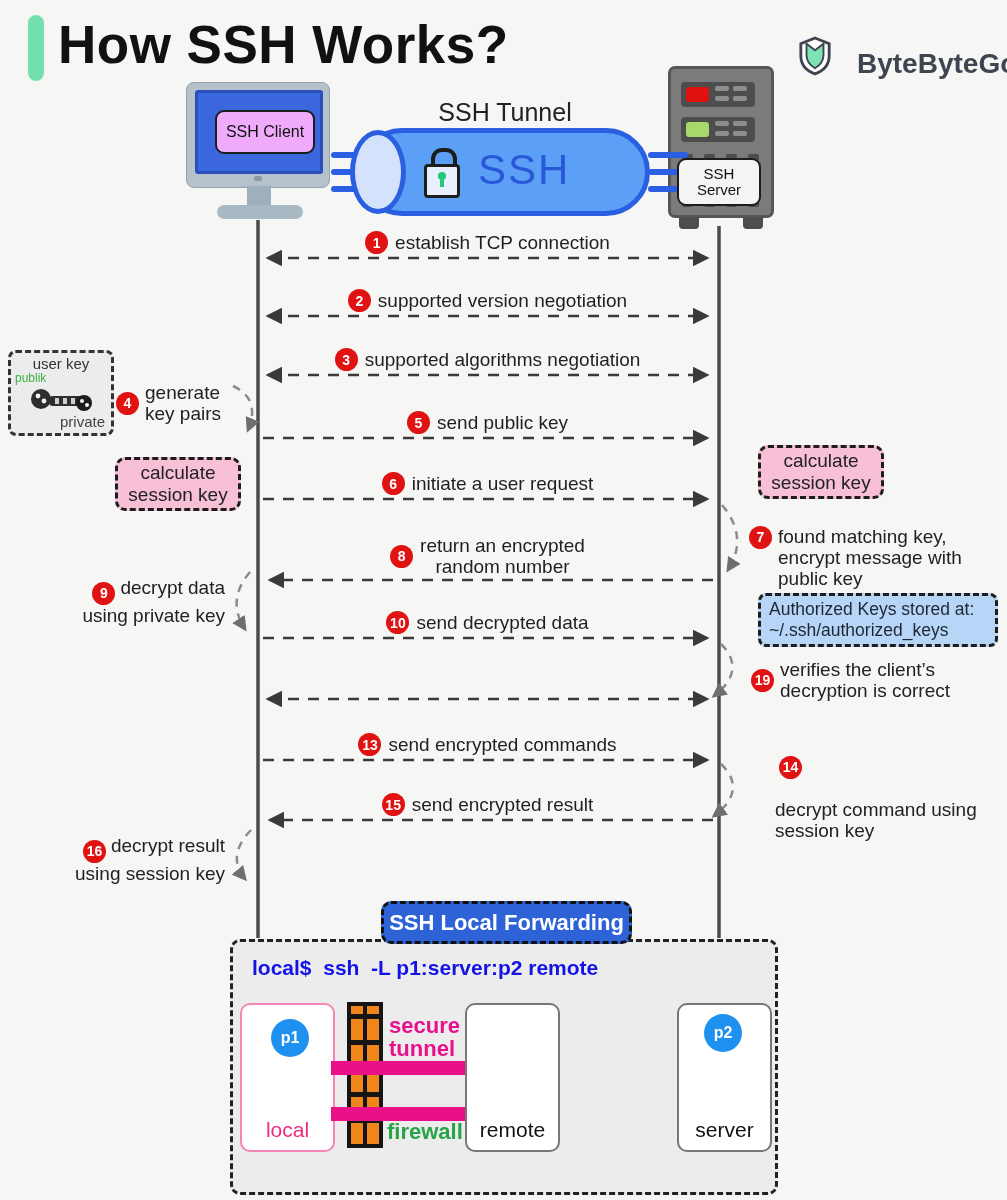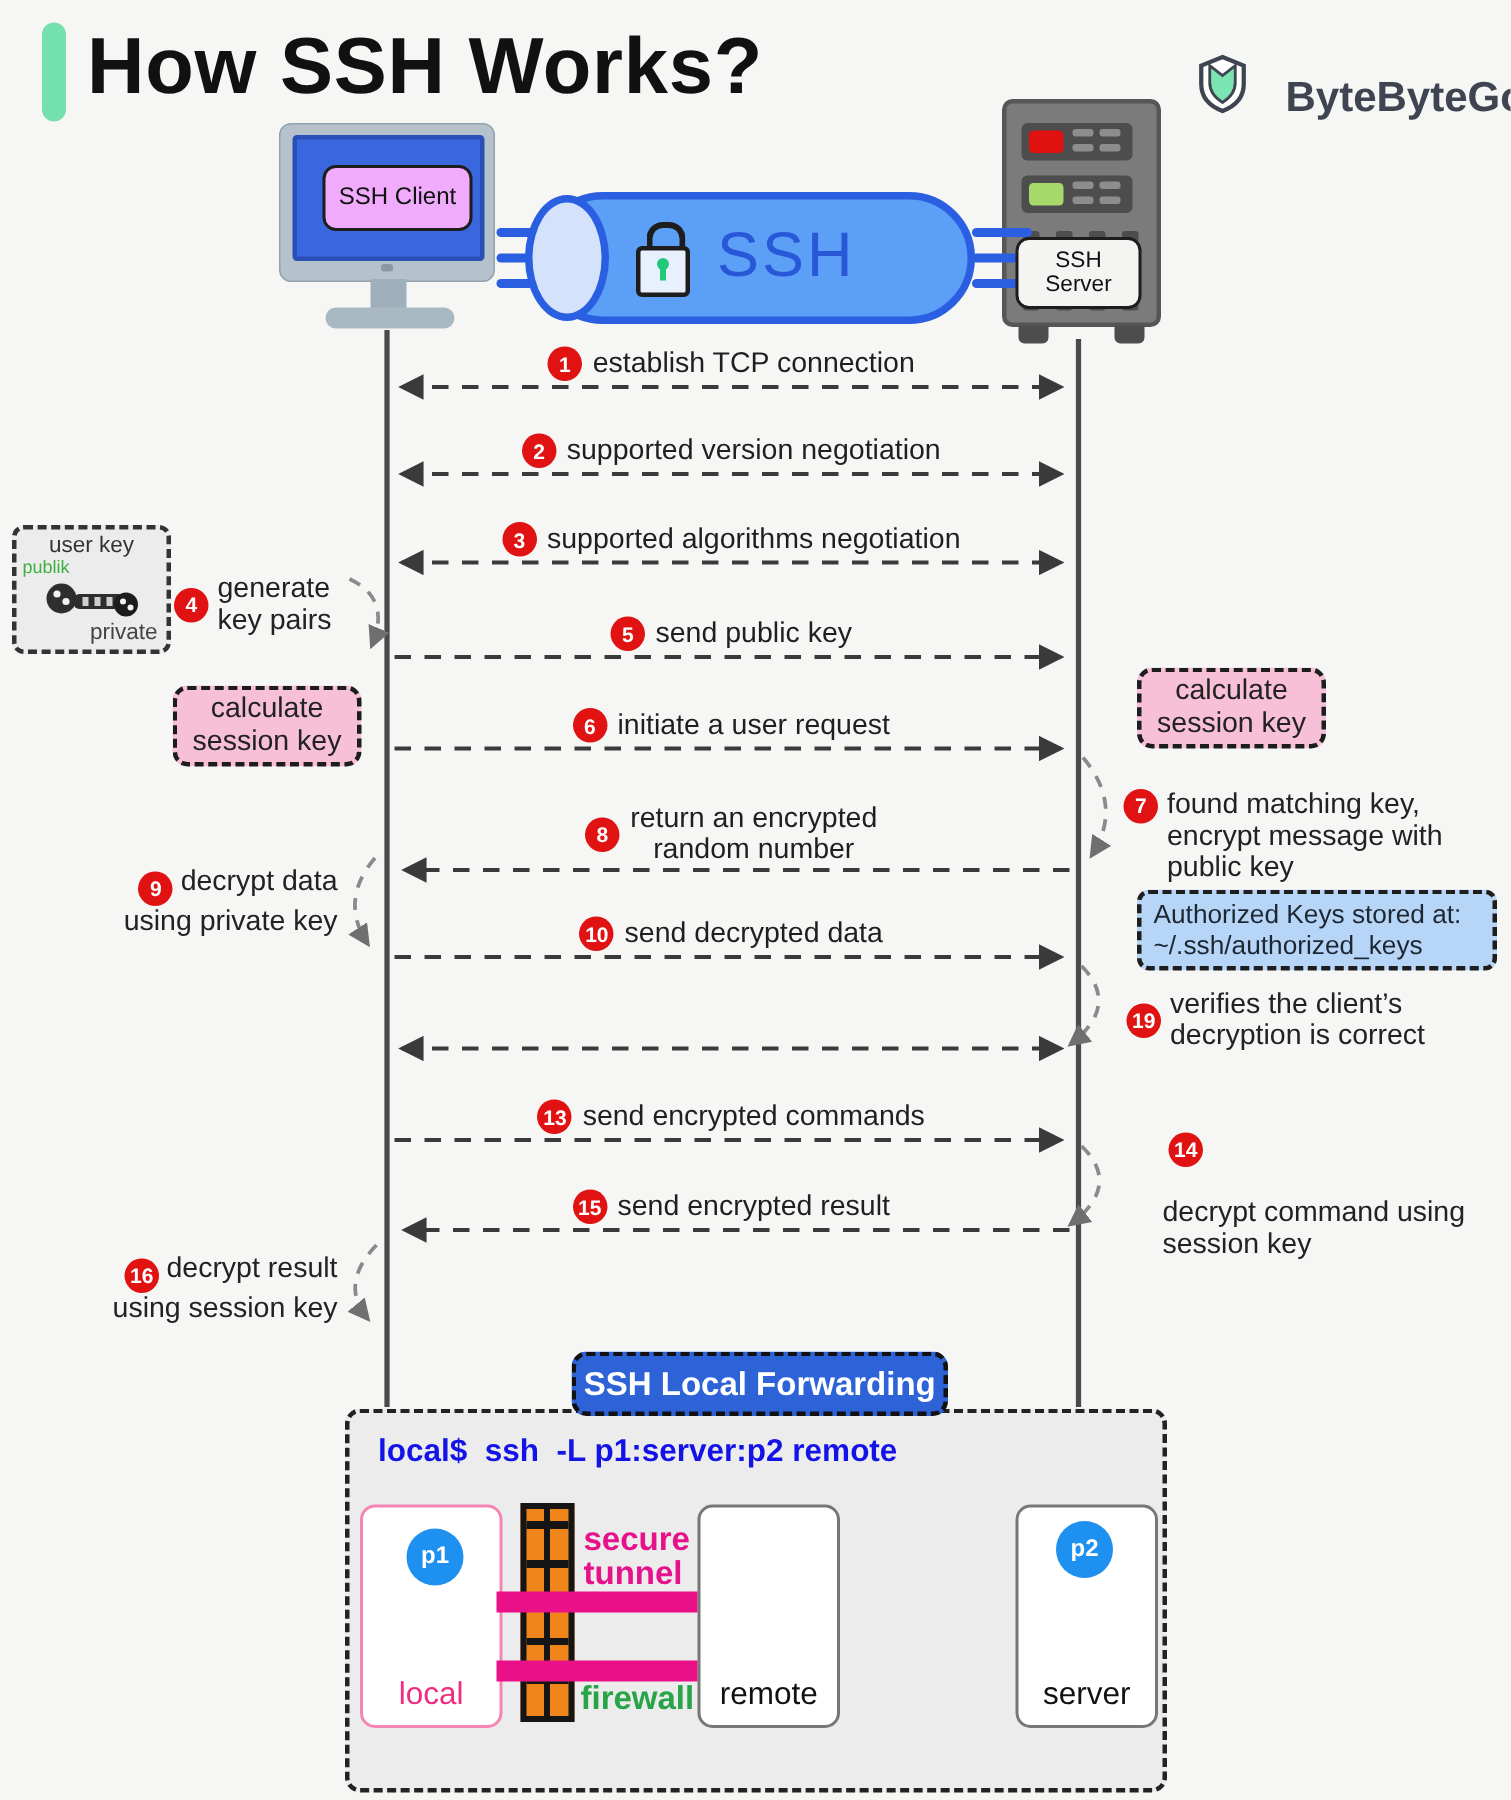--- a/index.html
+++ b/index.html
@@ -114,20 +114,21 @@
     <div class="tower-dot" style="left:55px;top:130px;"></div>
       <div class="tower-dot" style="left:77px;top:130px;"></div>
     <div class="foot" style="left:8px;"></div>
     <div class="foot" style="right:8px;"></div>
   </div>
   <div class="abs server-label">
     <span>SSH</span>
     <span>Server</span>
   </div>
 
+  <div class="abs tunnel-title">SSH Tunnel</div>
   <div class="abs speed" style="left:331px;top:152px;"></div>
   <div class="abs speed" style="left:331px;top:169px;"></div>
   <div class="abs speed" style="left:331px;top:186px;"></div>
   <div class="abs speed" style="left:648px;top:152px;"></div>
   <div class="abs speed" style="left:648px;top:169px;"></div>
   <div class="abs speed" style="left:648px;top:186px;"></div>
   <div class="abs tunnel-body"></div>
   <div class="abs tunnel-cap"></div>
   <div class="abs lock">
     <div class="shackle"></div>

